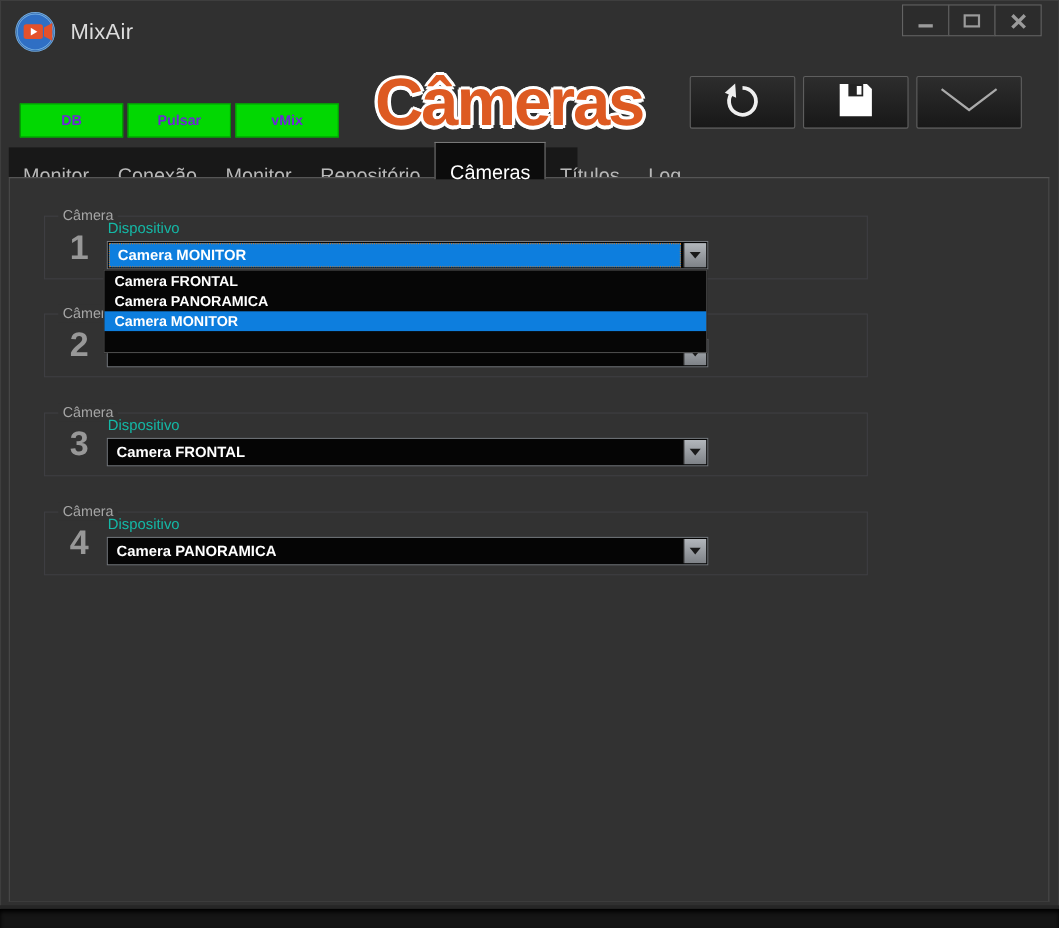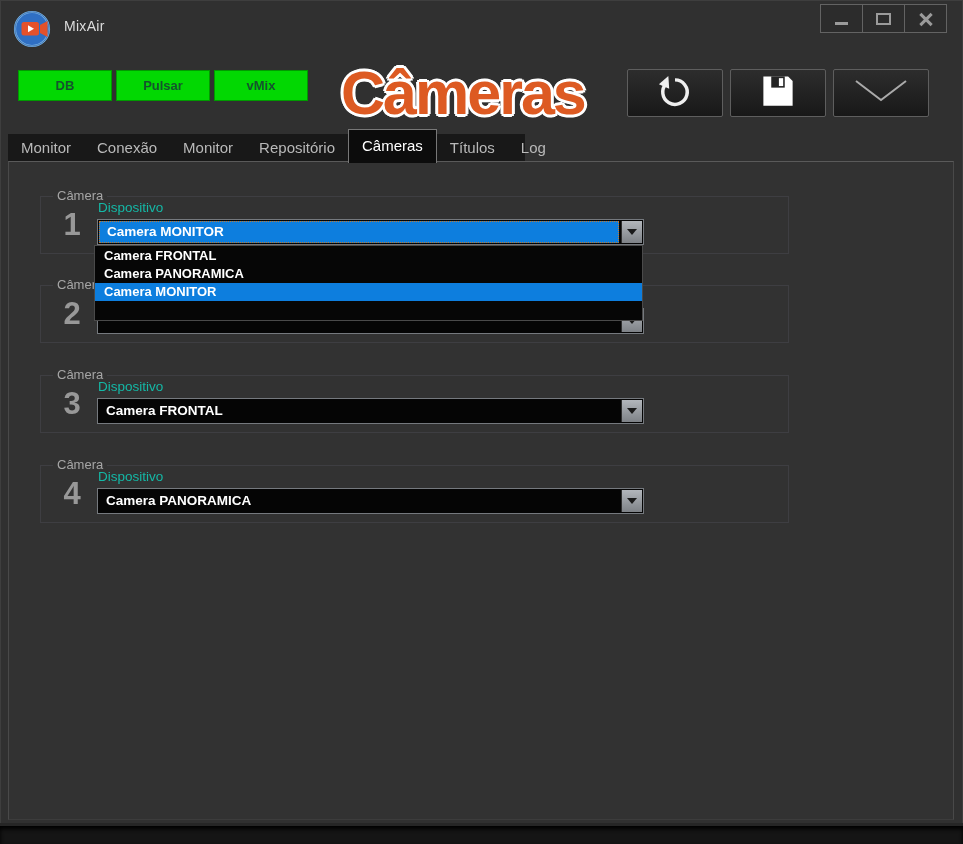--- a/index.html
+++ b/index.html
@@ -4,39 +4,39 @@
 <style>
   * { margin:0; padding:0; box-sizing:border-box; }
   html,body { background:#000; font-family:"Liberation Sans", sans-serif; }
   .window{
     position:relative; width:963px; height:844px; background:#303030;
     overflow:hidden; box-shadow: inset 0 0 0 1px #3e3e3e;
   }
   
   .titlebar{ position:absolute; left:0; top:0; width:963px; height:58px; }
   .app-icon{ position:absolute; left:12px; top:8px; width:42px; height:42px; }
-  .win-title{ position:absolute; left:64px; top:18px; font-size:14px; color:#dcdcdc; letter-spacing:.3px; }
+  .win-title{ position:absolute; left:64px; top:18px; font-size:20px; color:#dcdcdc; letter-spacing:.3px; }
   .win-controls{ position:absolute; left:821px; top:4px; display:flex; }
   .win-btn{
     width:43px; height:29px; border:1px solid #636363; margin-left:-1px;
     display:flex; align-items:center; justify-content:center; background:#2c2c2c;
   }
   .glyph-min{ width:13px; height:3px; background:#9b9b9b; margin-top:10px; }
   .glyph-max{ width:15px; height:12px; border:2px solid #9b9b9b; }
   .glyph-close{ position:relative; width:18px; height:18px; }
   .glyph-close::before,.glyph-close::after{
     content:""; position:absolute; left:1px; top:8px; width:16px; height:3px; background:#9b9b9b;
   }
   .glyph-close::before{ transform:rotate(45deg); }
   .glyph-close::after{ transform:rotate(-45deg); }
 
   
   .green-btn{
-    position:absolute; top:70px; width:94px; height:31px; background:#02d802;
-    border:1px solid #009b00; color:#14532d; font-size:13px; font-weight:700;
+    position:absolute; top:94px; width:94px; height:31px; background:#02d802;
+    border:1px solid #009b00; color:#6d28d9; font-size:13px; font-weight:700;
     display:flex; align-items:center; justify-content:center; cursor:default;
   }
   .green-btn.b0{ left:18px; } .green-btn.b1{ left:116px; } .green-btn.b2{ left:214px; }
 
   .page-title{
     position:absolute; left:341px; top:58px; font-size:61px; font-weight:700;
     letter-spacing:-2px; color:#dd5a22;
     text-shadow:-2px -2px 0 #fff, -2px 2px 0 #fff, 2px -2px 0 #fff, 2px 2px 0 #fff,
                 -3px 0 0 #fff, 3px 0 0 #fff, 0 -3px 0 #fff, 0 3px 0 #fff;
     white-space:nowrap;
@@ -48,21 +48,21 @@
     display:flex; align-items:center; justify-content:center;
   }
   .icon-btn.i0{ left:627px; } .icon-btn.i1{ left:730px; } .icon-btn.i2{ left:833px; }
 
   
   .tabstrip{
     position:absolute; left:8px; top:134px; width:517px; height:27px;
     background:#181818; display:flex; align-items:flex-start;
   }
   .tab{
-    height:27px; line-height:27px; padding:0 13px; font-size:15px; color:#b9b9b9;
+    height:27px; line-height:27px; padding:12px 13px; font-size:18px; color:#b9b9b9;
     white-space:nowrap;
   }
   .tab.active{
     position:relative; z-index:6; margin-top:-5px; height:34px; line-height:31px;
     background:#0c0c0c; border:1px solid #787878; border-bottom:none; color:#fff;
   }
   .tabpanel{
     position:absolute; left:8px; top:161px; width:946px; height:659px;
     background:#323232; border:1px solid; border-color:#5a5a5a #494949 #3c3c3c #494949;
   }

